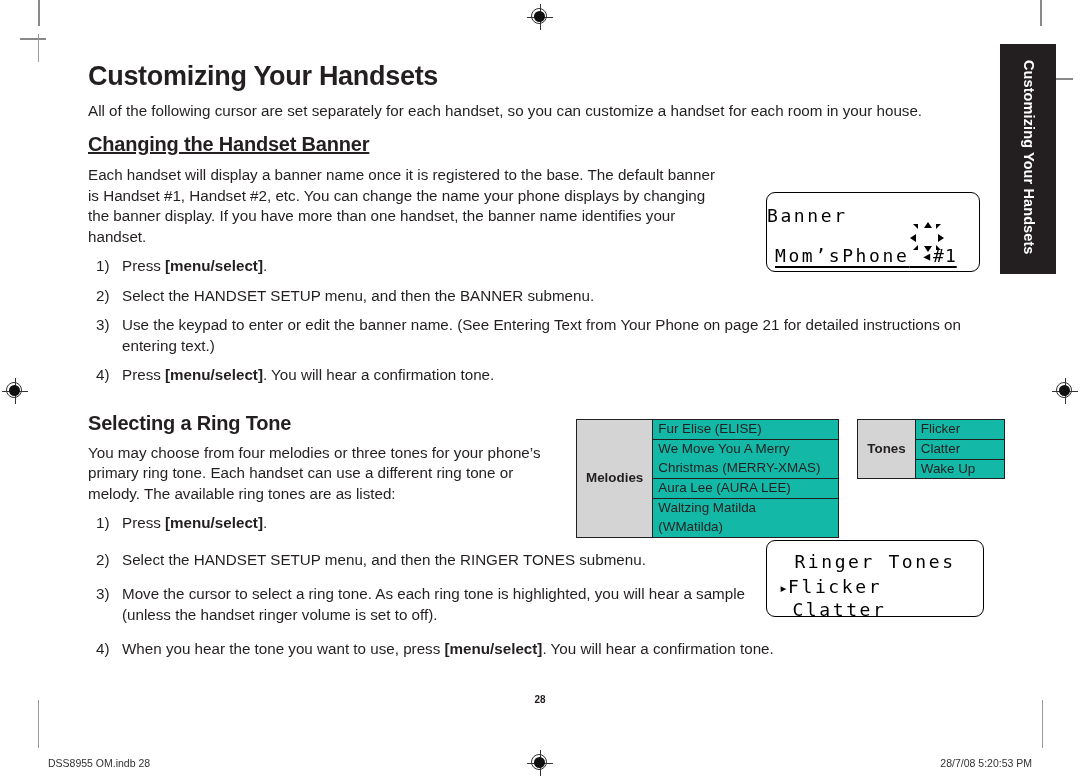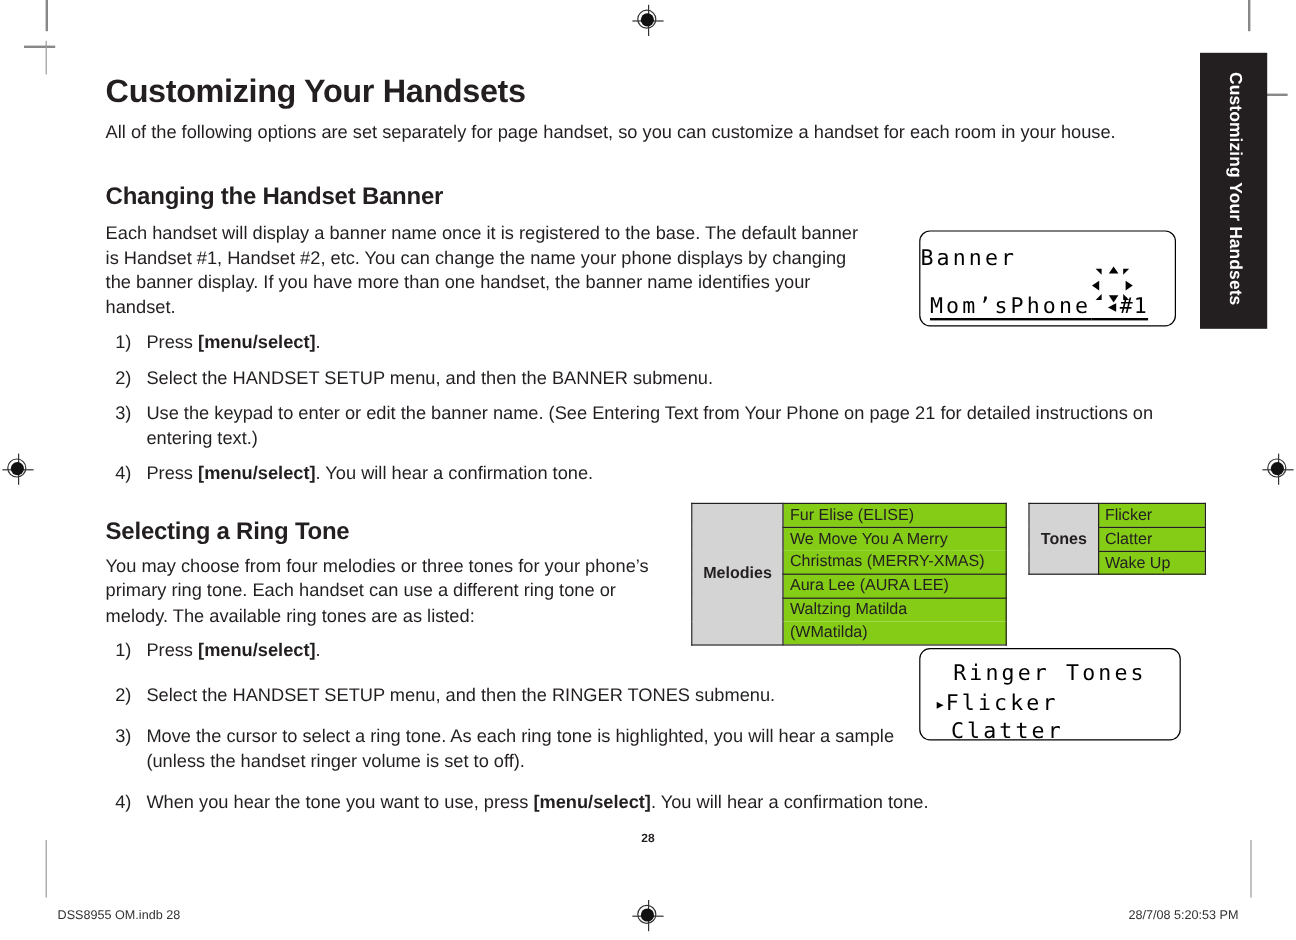--- a/index.html
+++ b/index.html
@@ -231,21 +231,21 @@
     top: 419px;
     border-collapse: collapse;
     font-size: 13.4px;
     line-height: 1.25;
     color: #231f20;
   }
   .tones-table td {
     border: 1px solid #231f20;
     padding: 1px 5px;
     vertical-align: middle;
-    background: #84cc16;
+    background: #14b8a6;
   }
   .tones-table td.hdr {
     background: #d4d4d4;
     font-weight: bold;
     text-align: center;
     padding: 2px 9px;
   }
   .tones-table td.spacer {
     border: none;
     background: transparent;
@@ -324,23 +324,23 @@
 </div>
 
 <div class="side-tab">
   <div class="tab-text">Customizing Your Handsets</div>
 </div>
 
 <div class="content">
 
   <h1 class="page-title">Customizing Your Handsets</h1>
 
-  <p class="intro">All of the following options are set separately for page handset, so you can customize a handset for each room in your house.</p>
-
-  <h2 class="section-title" style="margin-top:32px;">Changing the Handset Banner</h2>
+  <p class="intro">All of the following cursor are set separately for each handset, so you can customize a handset for each room in your house.</p>
+
+  <h2 class="section-title" style="margin-top:12px;text-decoration:underline;">Changing the Handset Banner</h2>
 
   <p class="body-text w-banner" style="margin-top:9px;">Each handset will display a banner name once it is registered to the base. The default banner is Handset #1, Handset #2, etc. You can change the name your phone displays by changing the banner display. If you have more than one handset, the banner name identifies your handset.</p>
 
   <ol class="steps steps-narrow" style="margin-top:6px;">
     <li>
       <span class="num">1)</span><span>Press </span><b>[menu/select]</b><span>.</span>
     </li>
     <li>
       <span class="num">2)</span><span>Select the HANDSET SETUP menu, and then the BANNER submenu.</span><b></b><span></span>
     </li>

